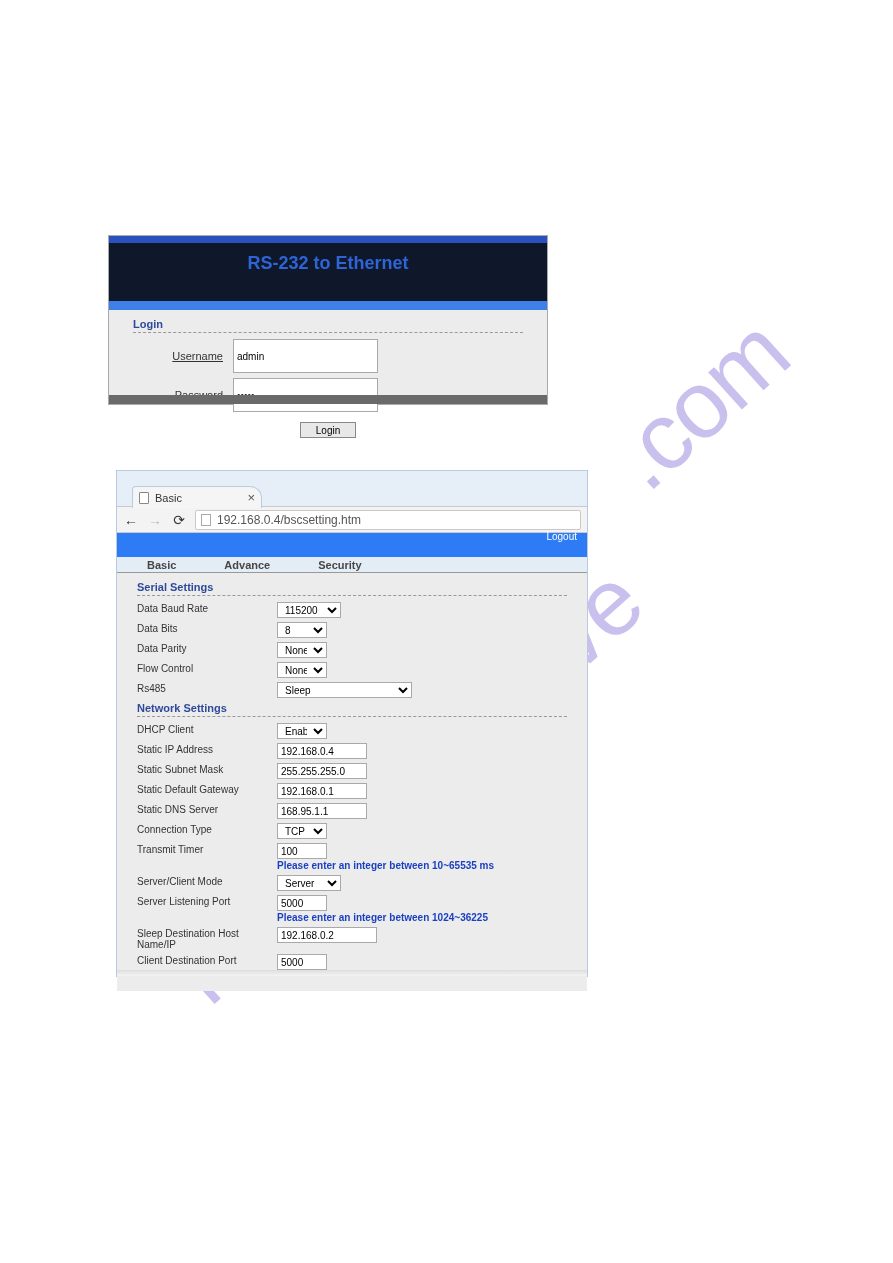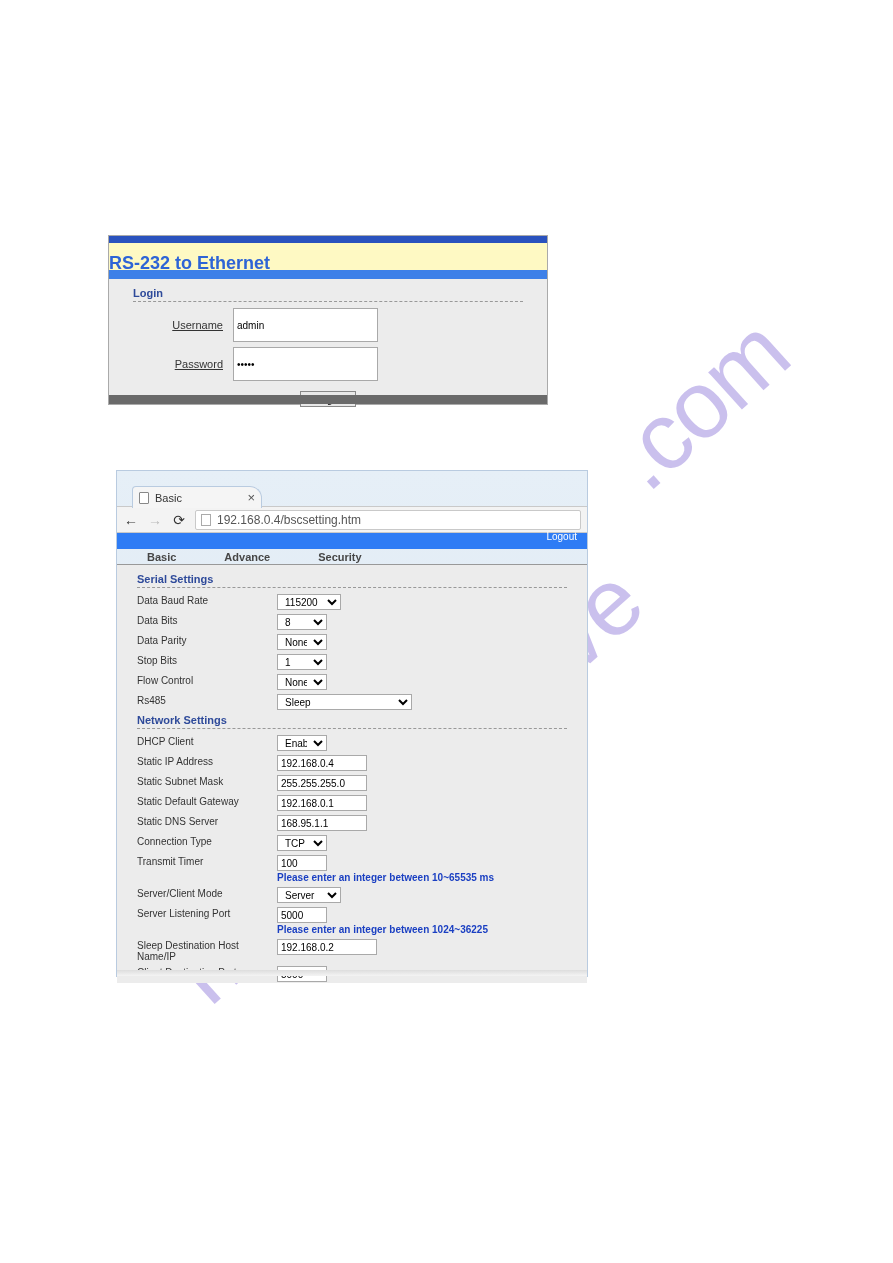--- a/index.html
+++ b/index.html
@@ -28,21 +28,21 @@
 
   
   .login-panel {
     position: absolute;
     left: 108px; top: 235px;
     width: 440px; height: 170px;
     border: 1px solid #aaa;
     background: #ececec;
   }
   .login-panel .barA { height: 7px; background: #2a52be; }
-  .login-panel .head { height: 27px; background: #fef9c3; line-height: 40px; }
+  .login-panel .head { height: 58px; background: #0f172a; text-align: center; line-height: 40px; }
   .login-panel .head .title {
     font-size: 18px; font-weight: bold; color: #2e64d6;
   }
   .login-panel .barB { height: 9px; background: #3d80e8; }
   .login-panel .body { padding: 8px 24px 10px; }
   .login-panel .section-title {
     font-weight: bold; color: #2e4a9a;
     border-bottom: 1px dashed #999;
     padding-bottom: 2px; margin-bottom: 6px;
   }
@@ -95,21 +95,21 @@
   .addr-bar .ico-btn.fwd { color:#bbb; }
   .addr-bar .url {
     flex:1; height:20px; background:#fff;
     border:1px solid #c9c9c9; border-radius:2px;
     display:flex; align-items:center; padding:0 5px; font-size:12px; color:#555;
   }
   .addr-bar .url .page-icon {
     width:10px; height:12px; border:1px solid #aaa; margin-right:6px; background:#fff;
   }
   
-  .logout-bar { height:16px; background:#2e7cf5; position:relative; }
+  .logout-bar { height:24px; background:#2e7cf5; position:relative; }
   .logout-bar .lo { position:absolute; right:10px; top:-2px; font-size:10px; color:#fff; cursor:pointer; }
 
   .nav-tabs {
     height:16px; display:flex; align-items:center;
     font-size:11px; font-weight:bold;
     padding-left: 30px; gap: 48px;
     border-bottom:1px solid #999;
     color:#464646;
   }
   .nav-tabs span { cursor:pointer; }
@@ -206,24 +206,20 @@
     <div class="field">
         <label>Data Bits</label>
       <div class="ctrl"><select class="mid"><option>8</option></select></div>
       </div>
 
     <div class="field">
         <label>Data Parity</label>
       <div class="ctrl"><select class="mid"><option>None</option></select></div>
       </div>
 
-    <div class="field">
-        <label>Stop Bits</label>
-      <div class="ctrl"><select class="mid"><option>1</option></select></div>
-      </div>
 
     <div class="field">
         <label>Flow Control</label>
       <div class="ctrl"><select class="mid"><option>None</option></select></div>
       </div>
 
     <div class="field">
         <label>Rs485</label>
       <div class="ctrl"><select class="wide"><option>Sleep</option></select></div>
       </div>

